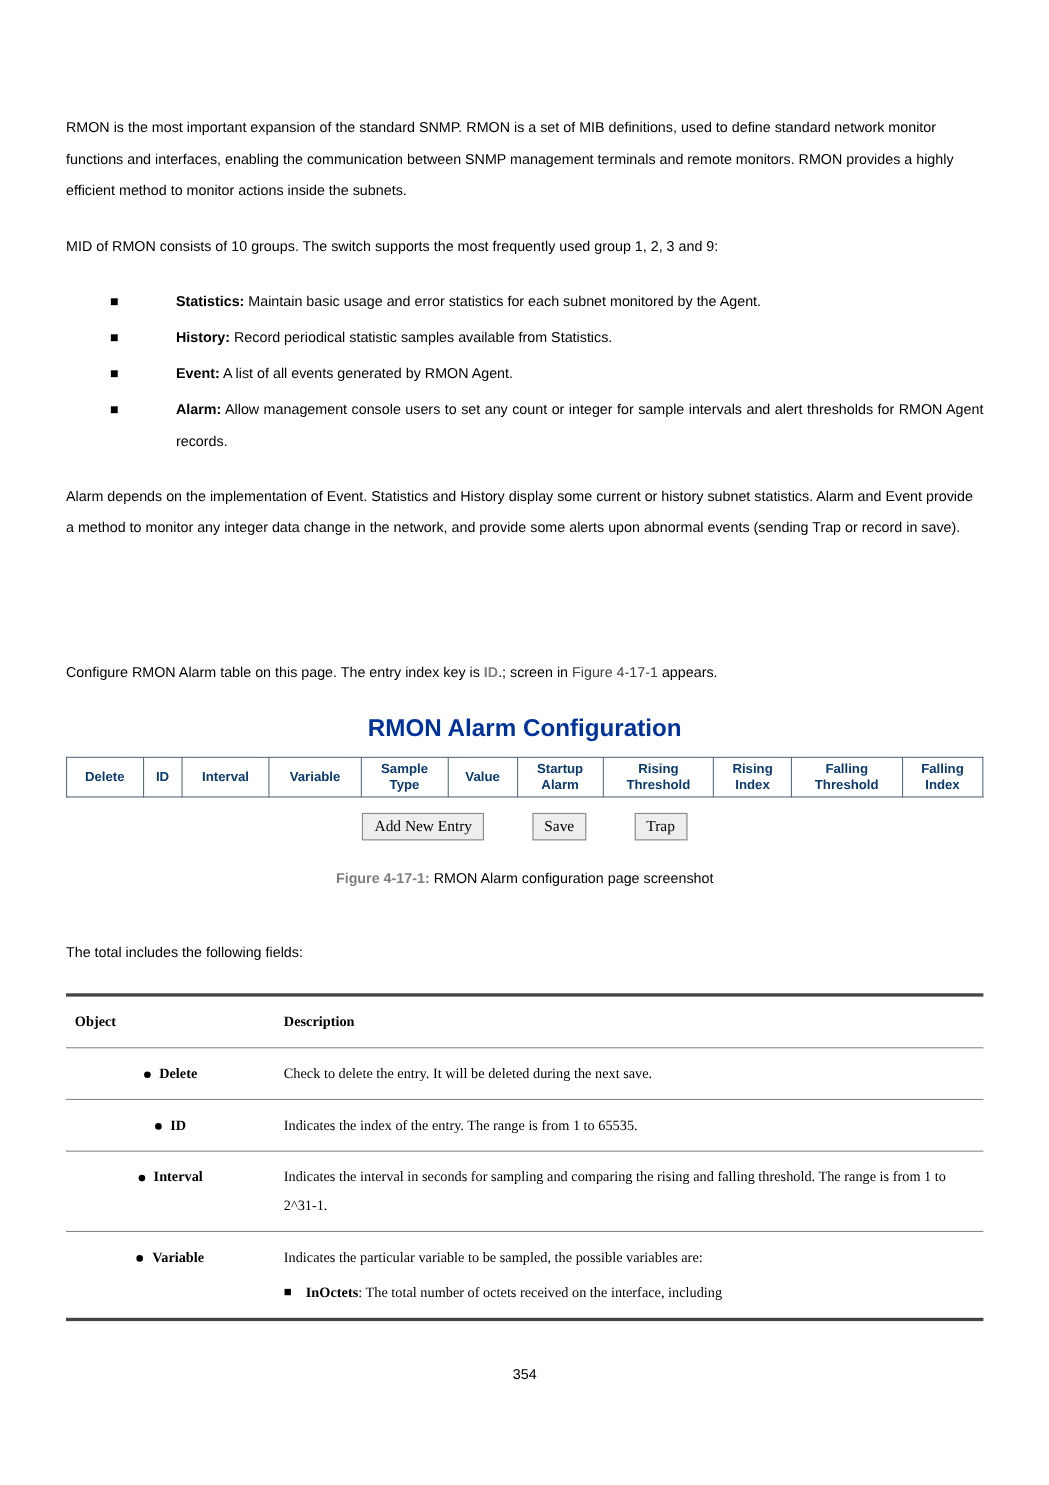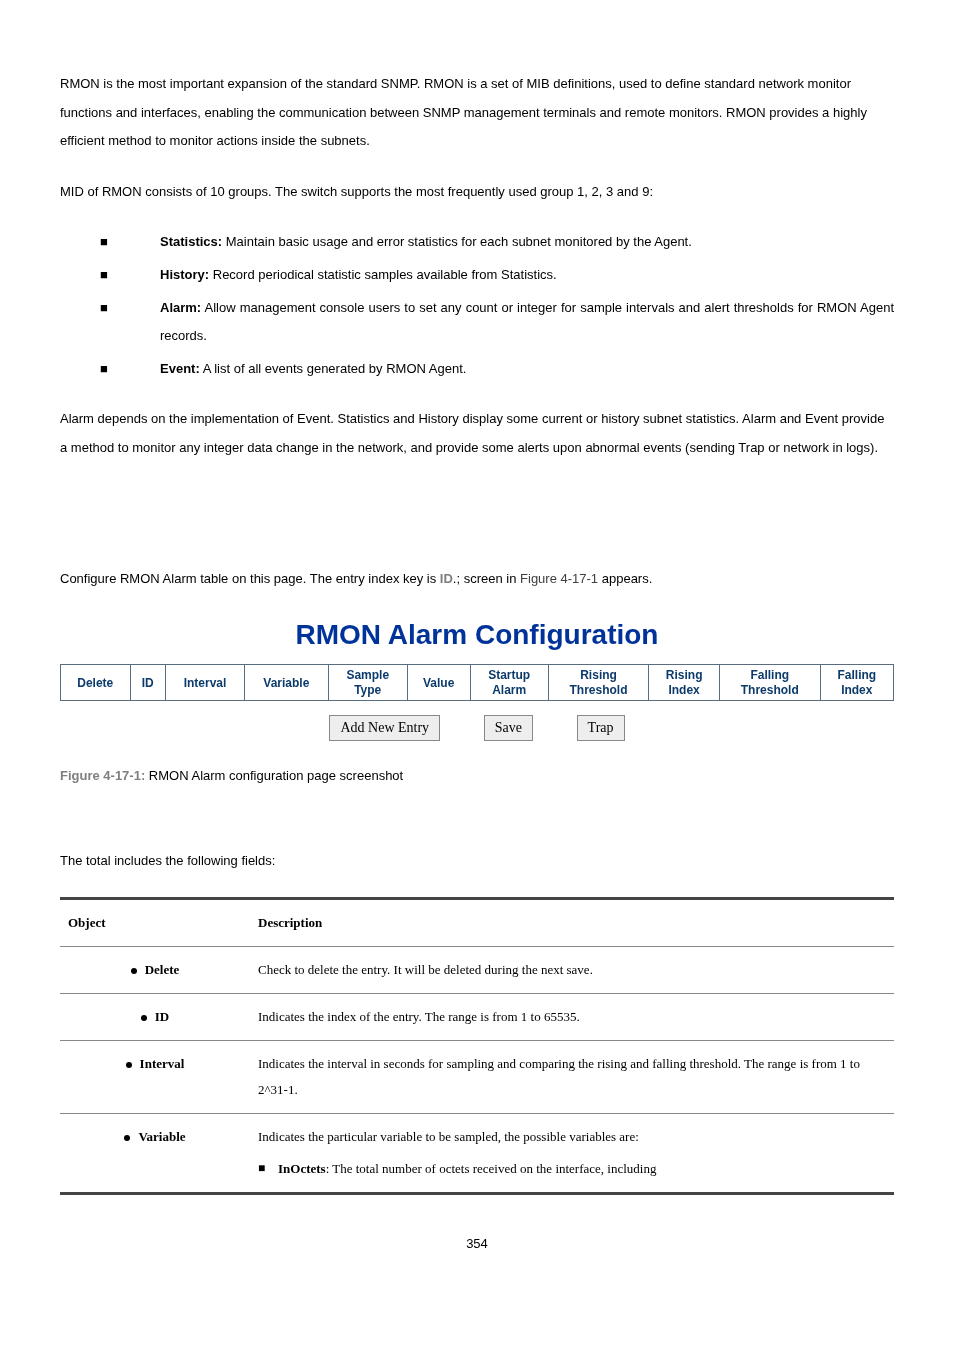--- a/index.html
+++ b/index.html
@@ -6,36 +6,36 @@
   body {
     font-family: Arial, Helvetica, sans-serif;
     font-size: 13px;
     color: #000;
     width: 954px;
     margin: 0 auto;
     background: #fff;
     padding: 0 60px;
     line-height: 1.4;
   }
-  .content { padding-top: 70px; }
+  .content { padding-top: 102px; }
   .para { margin-bottom: 22px; line-height: 2.2; }
   .para2 { margin-bottom: 22px; line-height: 2.2; }
   ul.bullets { list-style:none; padding-left:40px; margin-bottom:22px; }
   ul.bullets li { position:relative; padding-left:60px; line-height:2.2; margin-bottom:4px; text-align:justify; }
   ul.bullets li::before { content:"\25A0"; position:absolute; left:0; top:0; font-size:13px; }
   .bold { font-weight:bold; }
   .section-gap { height:80px; }
 
   .fig-label-gray { color:#7f7f7f; }
   .link-blue { color:#404040; }
 
   .screenshot-title {
     text-align:center;
     font-family: Arial, Helvetica, sans-serif;
-    font-size:28px;
+    font-size:22px;
     font-weight:bold;
     color:#003399;
     margin-bottom:10px;
   }
   .config-table { width:100%; border-collapse:collapse; margin-bottom:14px; }
   .config-table th {
     border:1px solid #5a6d7f;
     padding:3px 6px;
     font-size:12px;
     font-weight:bold;
@@ -49,21 +49,21 @@
   .btn {
     display:inline-block;
     font-family: "Times New Roman", serif;
     font-size:14px;
     background:#eee;
     border:1px solid #888;
     padding:2px 10px;
     margin:0 20px;
     cursor:pointer;
   }
-  .caption { text-align:left; margin-bottom:62px; }
+  .caption { text-align:center; margin-bottom:44px; }
 
   .fields-table { width:100%; border-collapse:collapse; margin-top:14px; border-top:3px solid #444; border-bottom:3px solid #444; }
   .fields-table th, .fields-table td { border-bottom:1px solid #888; padding:10px 8px; font-size:13px; vertical-align:top; line-height:2;font-family:Liberation Serif, serif; }
   .fields-table th { font-weight:bold; text-align:left; }
   .fields-table td.obj-cell { width:190px; text-align:center; }
   .fields-table td.obj-cell .dot { display:inline-block; width:6px; height:6px; background:#000; border-radius:50%; margin-right:8px; vertical-align:middle; }
   .inner-item { padding-left:20px; position:relative; margin-top:6px; }
   .inner-item::before { content:"\25A0"; position:absolute; left:0; top:0; font-size:12px; }
 
   .pagenum { text-align:center; margin-top:40px; margin-bottom:16px; font-size:13px; }
@@ -73,25 +73,25 @@
 
 <div class="content">
 
   <p class="para">RMON is the most important expansion of the standard SNMP. RMON is a set of MIB definitions, used to define standard network monitor functions and interfaces, enabling the communication between SNMP management terminals and remote monitors. RMON provides a highly efficient method to monitor actions inside the subnets.</p>
 
   <p class="para">MID of RMON consists of 10 groups. The switch supports the most frequently used group 1, 2, 3 and 9:</p>
 
   <ul class="bullets">
     <li><span class="bold">Statistics:</span><span> Maintain basic usage and error statistics for each subnet monitored by the Agent.</span></li>
     <li><span class="bold">History:</span><span> Record periodical statistic samples available from Statistics.</span></li>
+    <li><span class="bold">Event:</span><span> A list of all events generated by RMON Agent.</span></li>
     <li><span class="bold">Alarm:</span><span> Allow management console users to set any count or integer for sample intervals and alert thresholds for RMON Agent records.</span></li>
-    <li><span class="bold">Event:</span><span> A list of all events generated by RMON Agent.</span></li>
   </ul>
 
-  <p class="para2">Alarm depends on the implementation of Event. Statistics and History display some current or history subnet statistics. Alarm and Event provide a method to monitor any integer data change in the network, and provide some alerts upon abnormal events (sending Trap or network in logs).</p>
+  <p class="para2">Alarm depends on the implementation of Event. Statistics and History display some current or history subnet statistics. Alarm and Event provide a method to monitor any integer data change in the network, and provide some alerts upon abnormal events (sending Trap or record in save).</p>
 
   <div class="section-gap"></div>
 
   <p class="para">
     <span>Configure RMON Alarm table on this page. The entry index key is </span><span class="bold fig-label-gray">ID</span><span>.; screen in </span><span class="link-blue">Figure 4-17-1</span><span> appears.</span>
   </p>
 
   <div class="screenshot-title">RMON Alarm Configuration</div>
 
   <table class="config-table">

